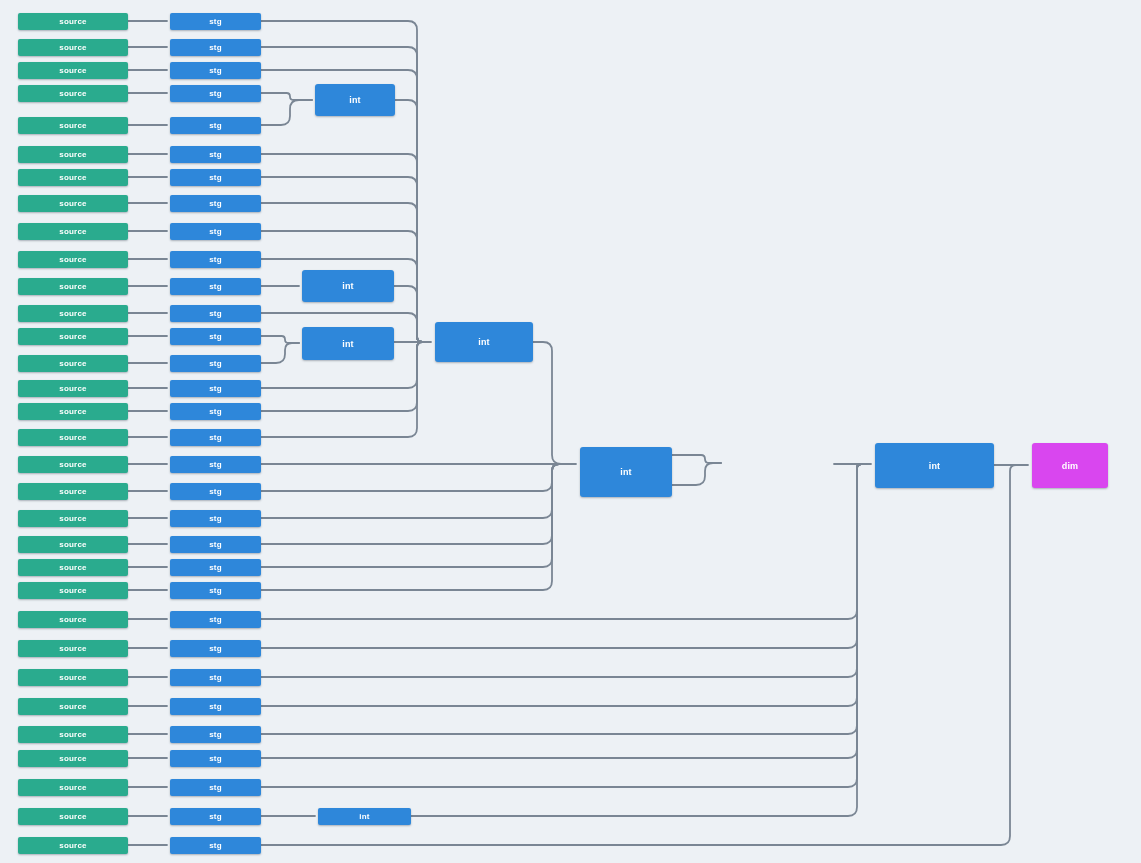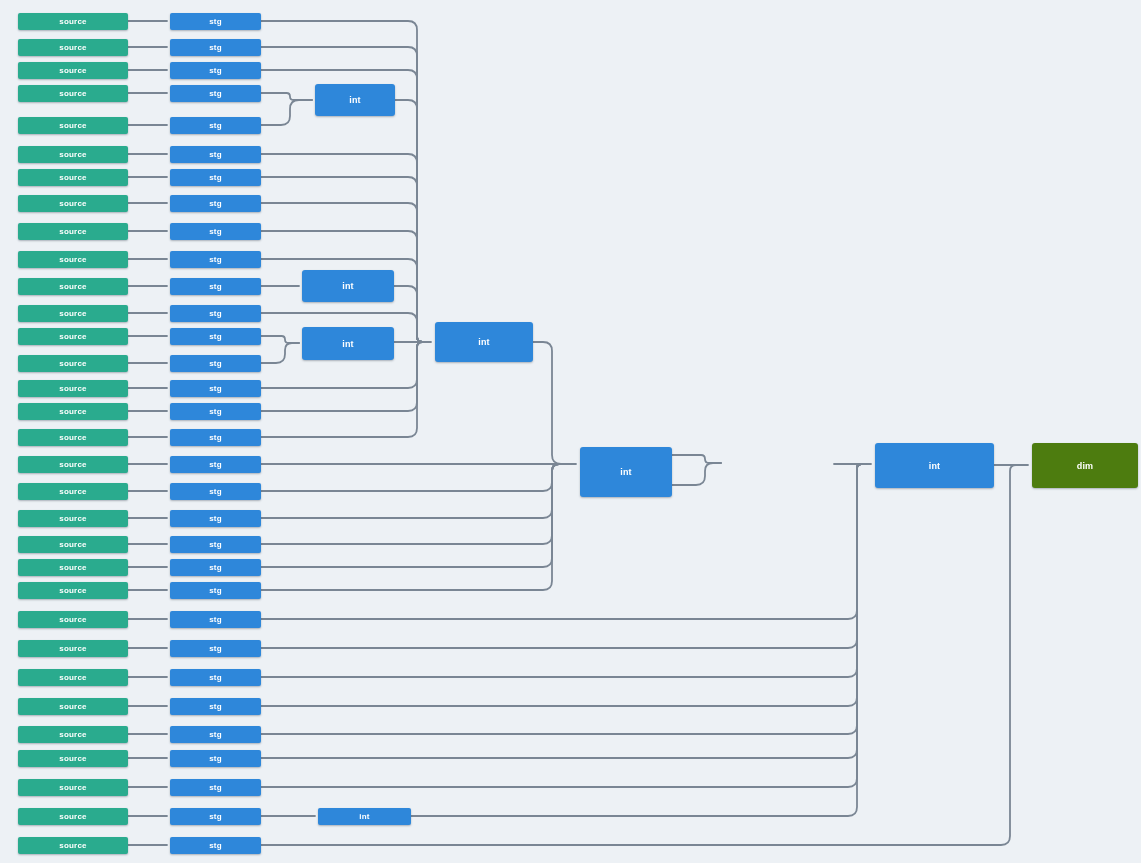--- a/index.html
+++ b/index.html
@@ -169,14 +169,14 @@
     <div class="node" style="left: 170px; top: 807.5px; width: 91px; height: 17px; background: rgb(46, 135, 218); color: rgb(255, 255, 255);">stg</div>
     <div class="node" style="left: 18px; top: 836.5px; width: 110px; height: 17px; background: rgb(42, 171, 142); color: rgb(255, 255, 255);">source</div>
     <div class="node" style="left: 170px; top: 836.5px; width: 91px; height: 17px; background: rgb(46, 135, 218); color: rgb(255, 255, 255);">stg</div>
     <div class="node big" style="left: 315px; top: 84px; width: 80px; height: 32px; background: rgb(46, 135, 218); color: rgb(255, 255, 255);">int</div>
     <div class="node big" style="left: 302px; top: 270px; width: 92px; height: 32px; background: rgb(46, 135, 218); color: rgb(255, 255, 255);">int</div>
     <div class="node big" style="left: 302px; top: 327px; width: 92px; height: 33px; background: rgb(46, 135, 218); color: rgb(255, 255, 255);">int</div>
     <div class="node big" style="left: 435px; top: 322px; width: 98px; height: 40px; background: rgb(46, 135, 218); color: rgb(255, 255, 255);">int</div>
     <div class="node big" style="left: 580px; top: 447px; width: 92px; height: 50px; background: rgb(46, 135, 218); color: rgb(255, 255, 255);">int</div>
     <div class="node" style="left: 318px; top: 808px; width: 93px; height: 17px; background: rgb(46, 135, 218); color: rgb(255, 255, 255);">int</div>
     <div class="node big" style="left: 875px; top: 443px; width: 119px; height: 45px; background: rgb(46, 135, 218); color: rgb(255, 255, 255);">int</div>
-    <div class="node big" style="left: 1032px; top: 443px; width: 106px; height: 45px; background: #4d7c0f; color: rgb(255, 255, 255);">dim</div>
+    <div class="node big" style="left: 1032px; top: 443px; width: 76px; height: 45px; background: #d946ef; color: rgb(255, 255, 255);">dim</div>
   </div>
 
 </body></html>

